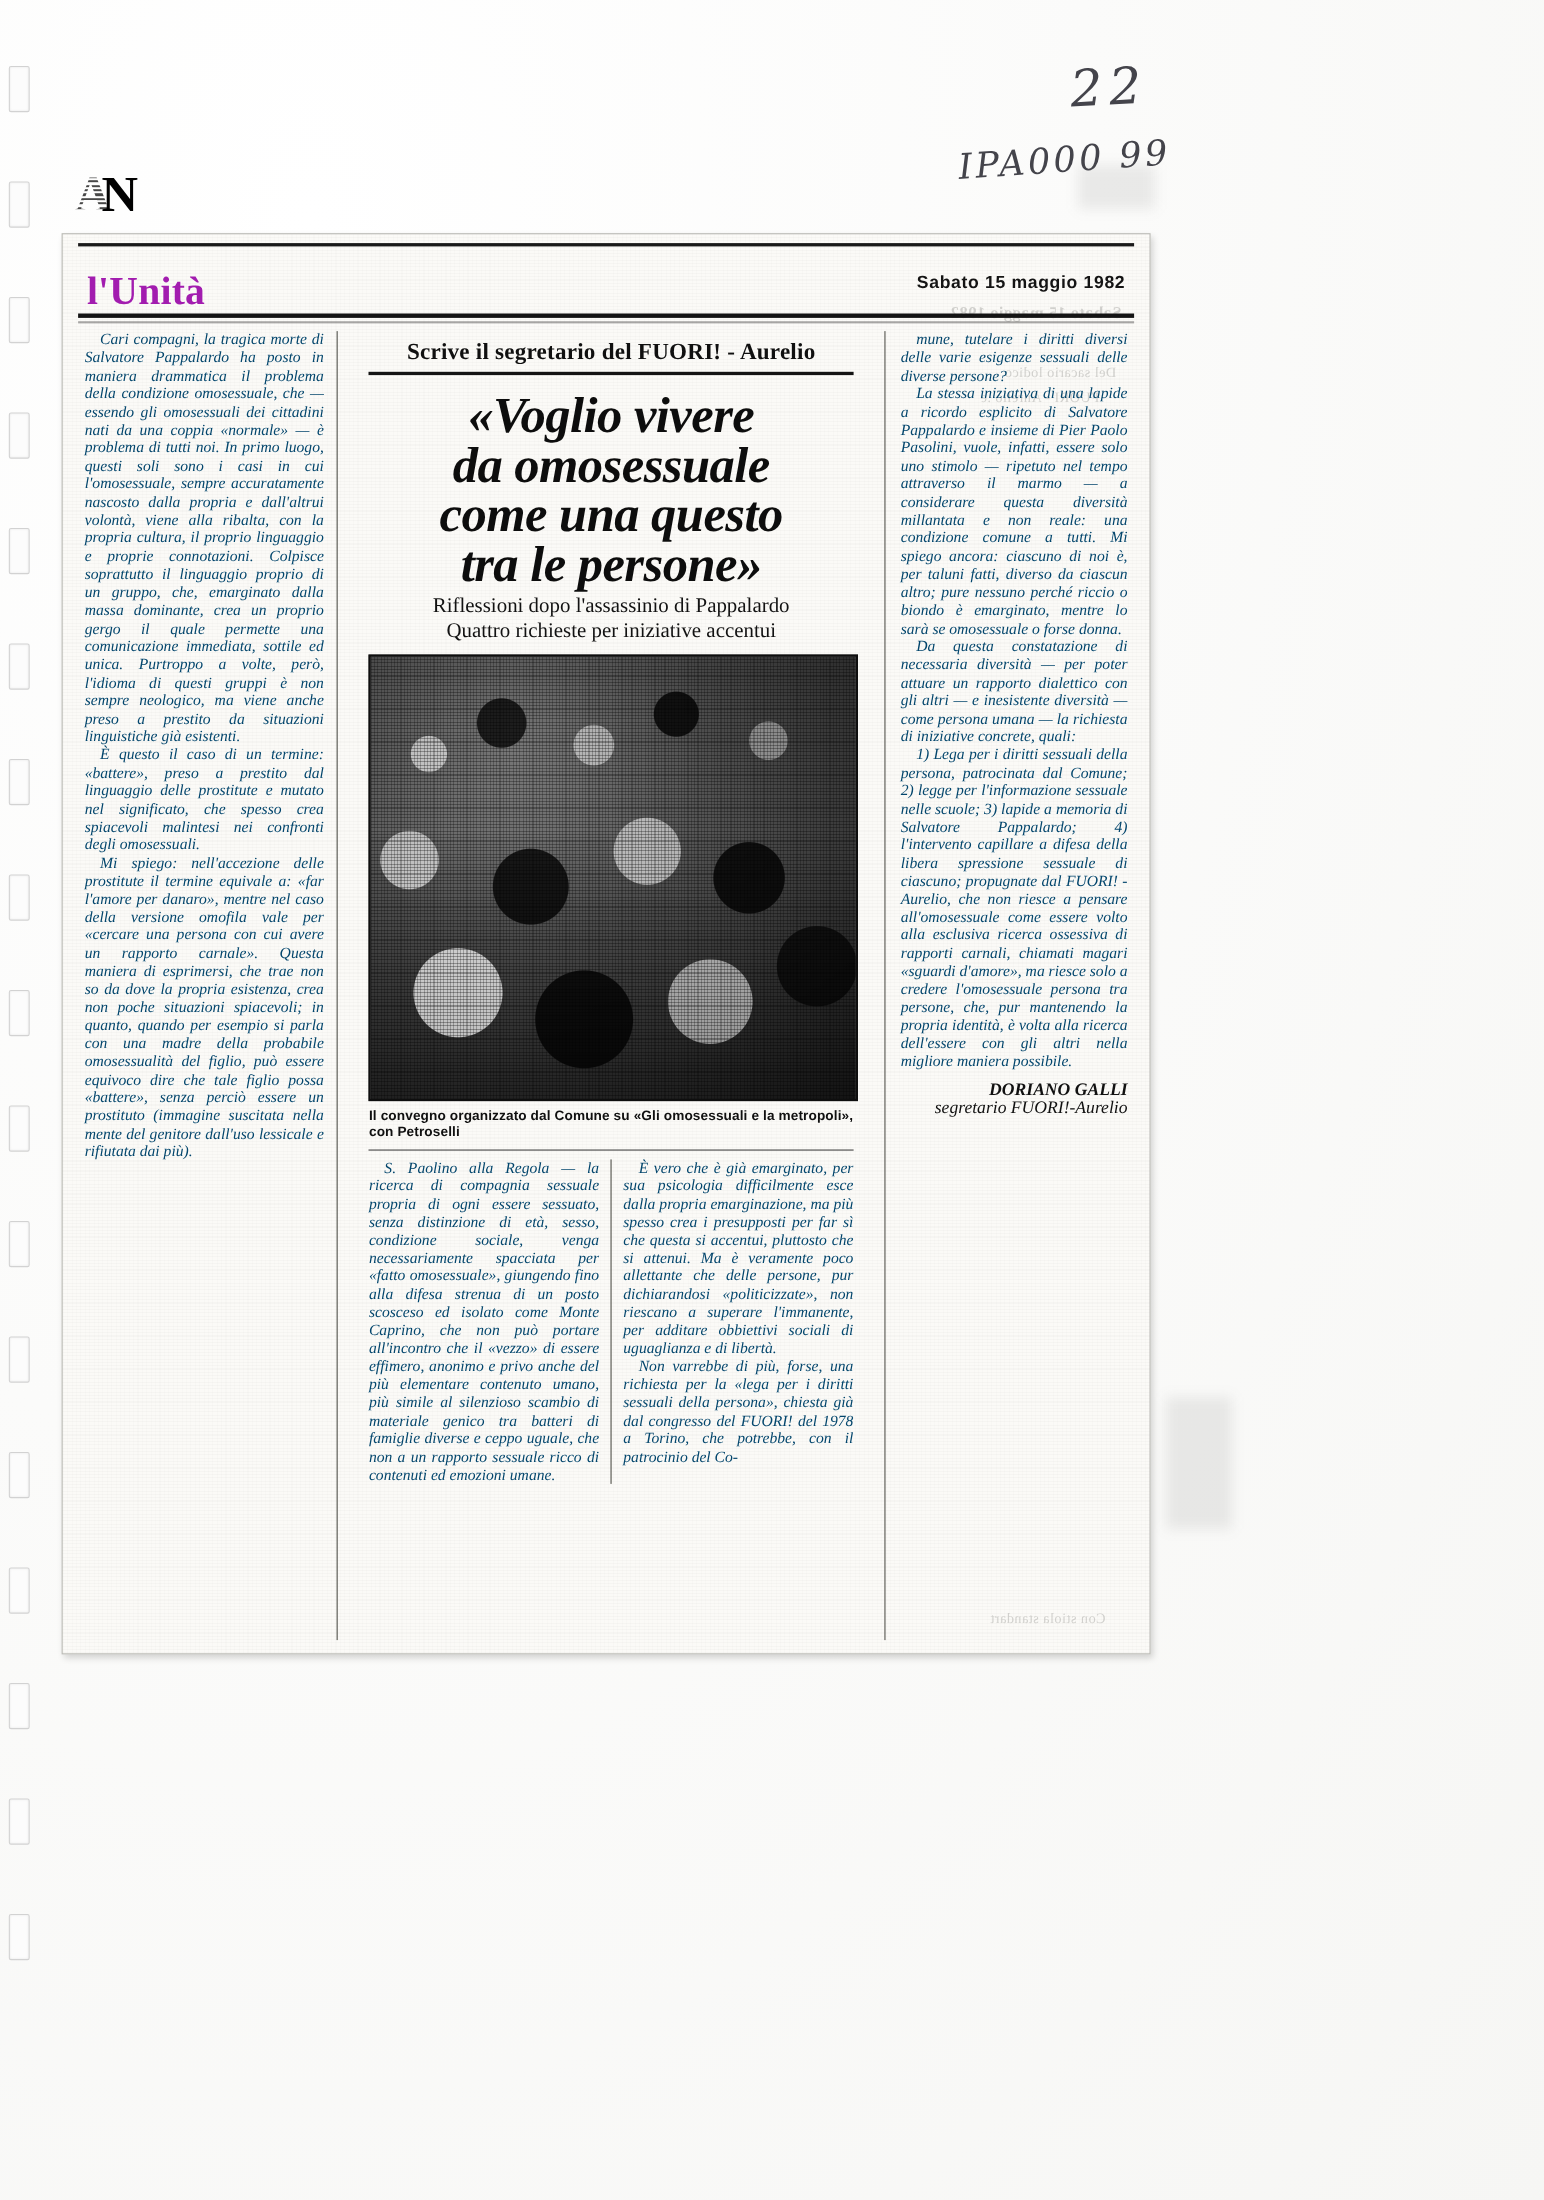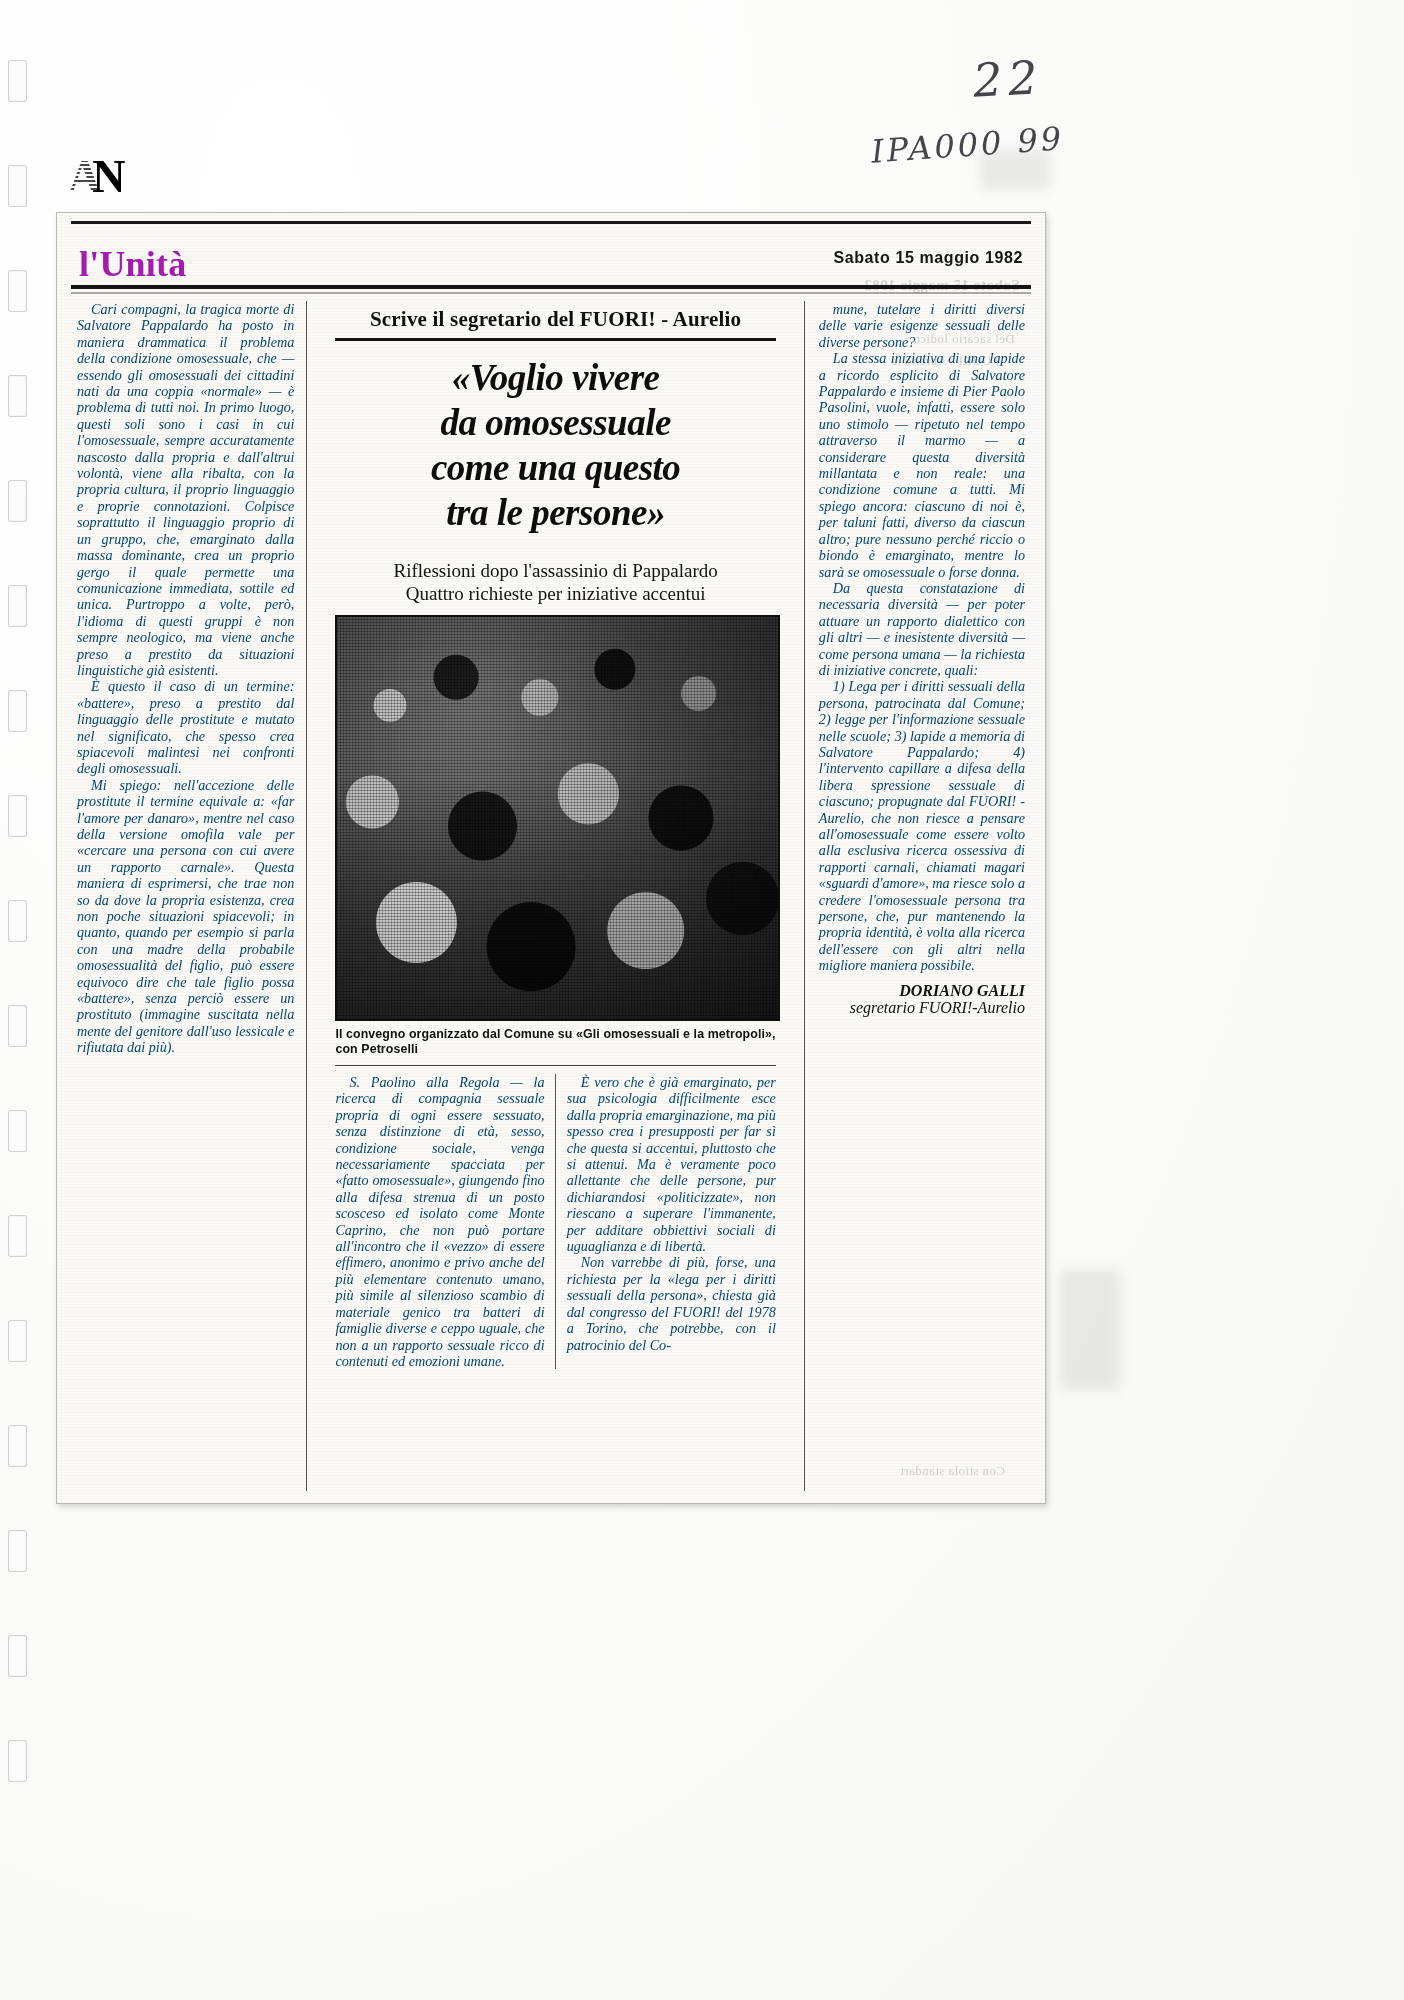--- a/index.html
+++ b/index.html
@@ -107,26 +107,26 @@
 
   
   #kicker{
     font-family:"Liberation Serif",serif;font-weight:bold;font-style:normal;
     font-size:21px;line-height:24px;color:#101010;text-align:center;
     padding-top:6px;letter-spacing:.2px;
   }
   #kicker-rule{height:3px;background:#141414;margin:7px 0 14px 0;}
   #headline{
     font-family:"Liberation Serif",serif;font-weight:bold;font-style:italic;
-    font-size:37px;line-height:45px;color:#0d0d0d;text-align:center;
+    font-size:46px;line-height:45px;color:#0d0d0d;text-align:center;
     letter-spacing:-.5px;
   }
   #headline div{white-space:nowrap;}
   #deck{
-    margin-top:24px;
+    margin-top:4px;
     font-family:"Liberation Serif",serif;font-weight:normal;font-style:normal;
     font-size:19px;line-height:23px;color:#121212;text-align:center;
   }
 
   
   #photo{
     position:relative;margin-top:10px;width:100%;height:402px;
     border:2px solid #0e0e0e;overflow:hidden;background:#555;
   }
   #photo .ph-sky{

